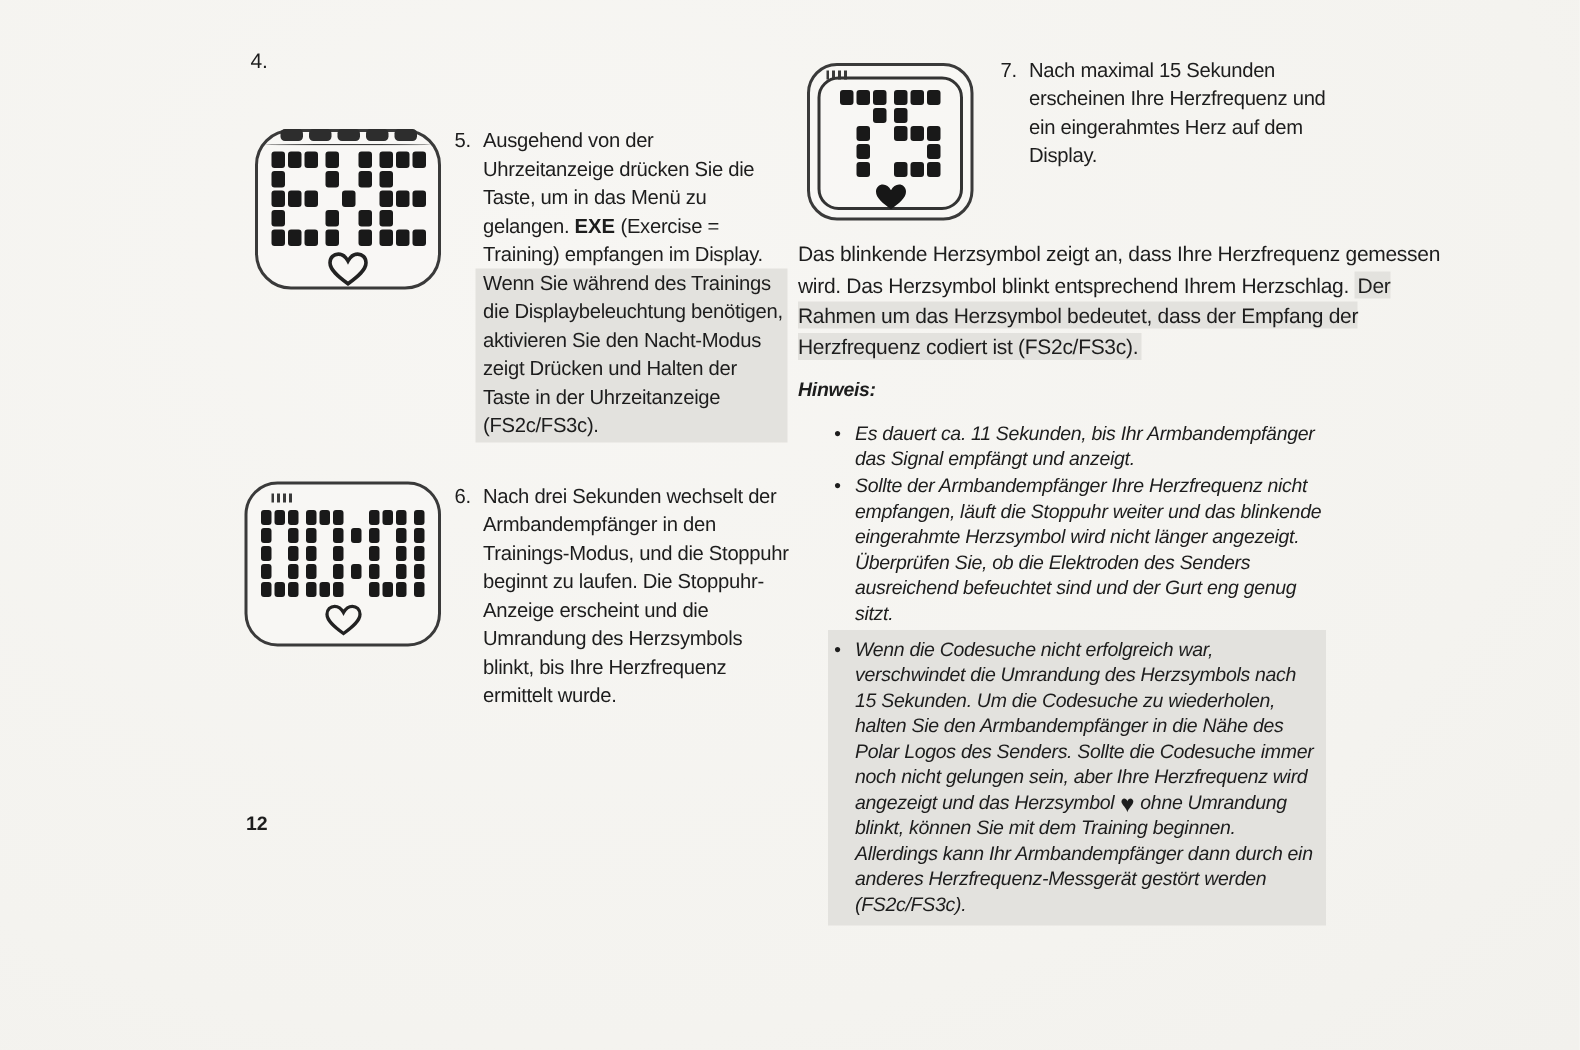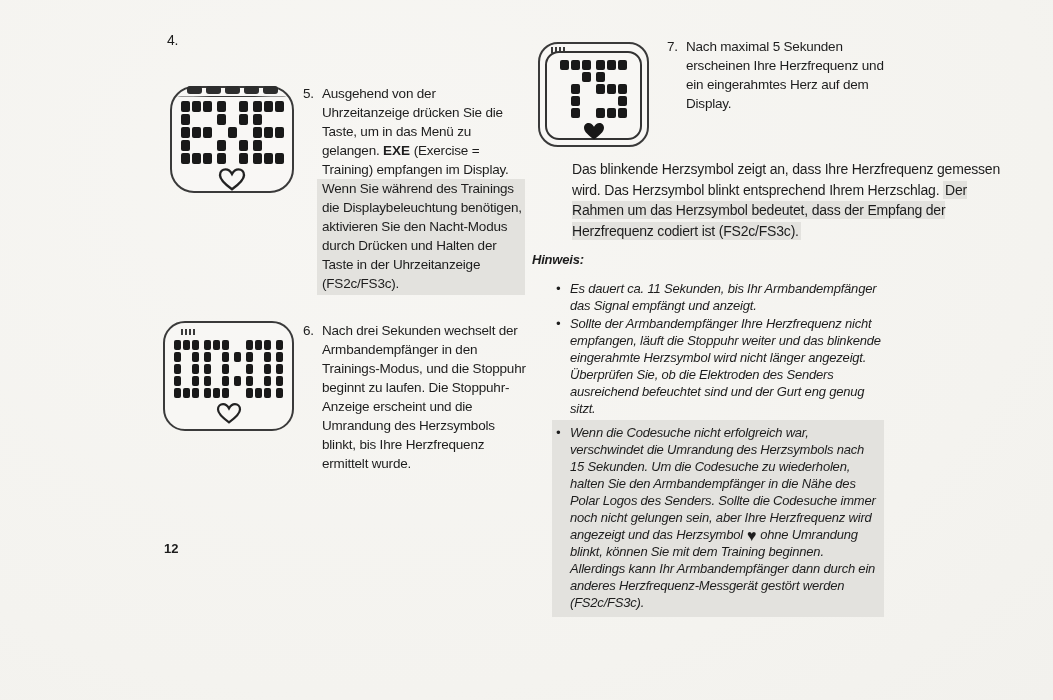--- a/index.html
+++ b/index.html
@@ -16,21 +16,21 @@
   .step{position:absolute;display:flex;font-size:13.5px;line-height:19px;letter-spacing:-0.2px;}
   .step .num{flex:0 0 19px;}
   .step4{top:31px;left:167px;width:400px;font-size:14px;}
   .step5{top:84px;left:303px;width:222px;}
   .step6{top:321px;left:303px;width:228px;}
   .step7{top:37px;left:667px;width:235px;}
   .hl-block{background:#e3e2de;margin-left:-5px;padding:0 3px 2px 5px;margin-top:0;}
   .hl-inline{background:#e3e2de;padding:1px 2px;}
   b{letter-spacing:0;}
   
-  .bodytext{position:absolute;top:159px;left:532px;width:432px;font-size:14px;line-height:20.5px;letter-spacing:-0.2px;margin-left:40px;}
+  .bodytext{position:absolute;top:159px;left:532px;width:432px;font-size:14px;line-height:20.5px;letter-spacing:-0.2px;}
   
   .notes{position:absolute;top:251px;left:532px;width:352px;font-style:italic;font-size:13px;line-height:17px;letter-spacing:-0.2px;}
   .notes-label{font-weight:bold;margin-bottom:12px;}
   .bullet{display:flex;margin-left:24px;margin-top:1px;}
   .bullet .dot{flex:0 0 14px;}
   .bullet3{background:#e3e2de;margin-left:20px;padding:4px 6px 6px 4px;margin-top:3px;}
   .inline-heart{font-style:normal;font-size:16px;line-height:10px;margin:0 4px;vertical-align:-2px;}
   
   .pagenum{position:absolute;top:541px;left:164px;font-size:13px;font-weight:bold;}
   
@@ -129,21 +129,21 @@
       </div>
     <svg class="heart-svg" width="32" height="24" viewBox="0 0 24 20">
       <path d="M12 18.5 C6.5 14.5 2 10.8 2 6.8 C2 3.8 4.2 2 6.6 2 C8.8 2 10.7 3.4 12 5.8 C13.3 3.4 15.2 2 17.4 2 C19.8 2 22 3.8 22 6.8 C22 10.8 17.5 14.5 12 18.5 Z" fill="none" stroke="#222" stroke-width="2"></path>
     </svg>
   </div>
 
   <div class="step step5">
     <span class="num">5.</span>
     <div>
       <span>Ausgehend von der Uhrzeitanzeige drücken Sie die Taste, um in das Menü zu gelangen. </span><b>EXE</b><span> (Exercise = Training) empfangen im Display.</span>
-      <div class="hl-block">Wenn Sie während des Trainings die Displaybeleuchtung benötigen, aktivieren Sie den Nacht-Modus durch Drücken und Halten der Taste in der Uhrzeitanzeige (FS2c/FS3c).</div>
+      <div class="hl-block">Wenn Sie während des Trainings die Displaybeleuchtung benötigen, aktivieren Sie den Nacht-Modus zeigt Drücken und Halten der Taste in der Uhrzeitanzeige (FS2c/FS3c).</div>
     </div>
   </div>
 
   <div class="watch watch2">
     <div class="chrono-icon"></div>
     <div class="pixtext">
         <div class="pixchar" style="grid-template-columns: repeat(3, 7px); grid-auto-rows: 10px;">
           <div class="pixon"></div>
           <div class="pixon"></div>
           <div class="pixon"></div>
@@ -258,21 +258,21 @@
           <div class="pixon"></div>
         </div>
       </div>
     <svg class="heart-svg" width="26" height="20" viewBox="0 0 24 20">
       <path d="M12 18.5 C6.5 14.5 2 10.8 2 6.8 C2 3.8 4.2 2 6.6 2 C8.8 2 10.7 3.4 12 5.8 C13.3 3.4 15.2 2 17.4 2 C19.8 2 22 3.8 22 6.8 C22 10.8 17.5 14.5 12 18.5 Z" fill="#171717"></path>
     </svg>
   </div>
 
   <div class="step step7">
     <span class="num">7.</span>
-    <span>Nach maximal 5 Sekunden erscheinen Ihre Herzfrequenz und ein eingerahmtes Herz auf dem Display.</span>
+    <span>Nach maximal 15 Sekunden erscheinen Ihre Herzfrequenz und ein eingerahmtes Herz auf dem Display.</span>
   </div>
 
   <div class="bodytext">
     <span>Das blinkende Herzsymbol zeigt an, dass Ihre Herzfrequenz gemessen wird. Das Herzsymbol blinkt entsprechend Ihrem Herzschlag. </span><span class="hl-inline">Der Rahmen um das Herzsymbol bedeutet, dass der Empfang der Herzfrequenz codiert ist (FS2c/FS3c).</span>
   </div>
 
   <div class="notes">
     <div class="notes-label">Hinweis:</div>
     <div class="bullet">
       <span class="dot">•</span>

